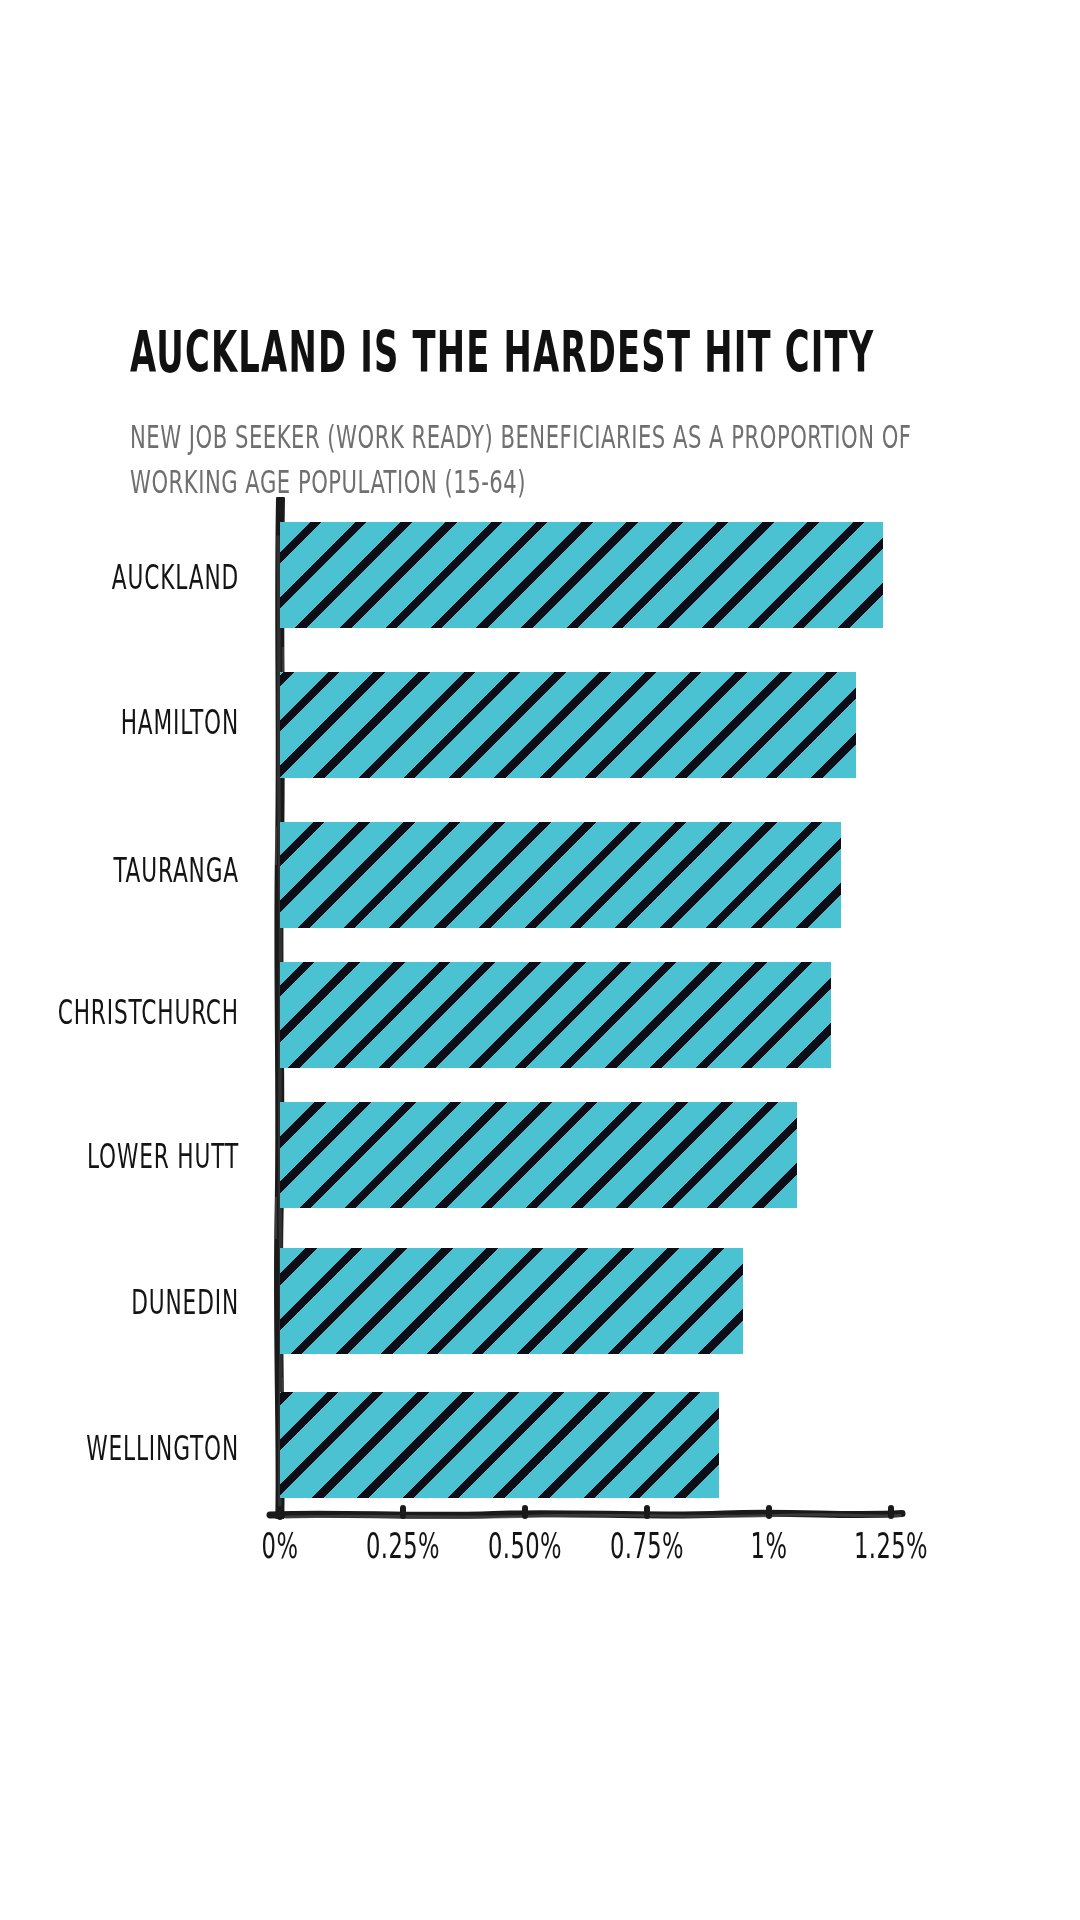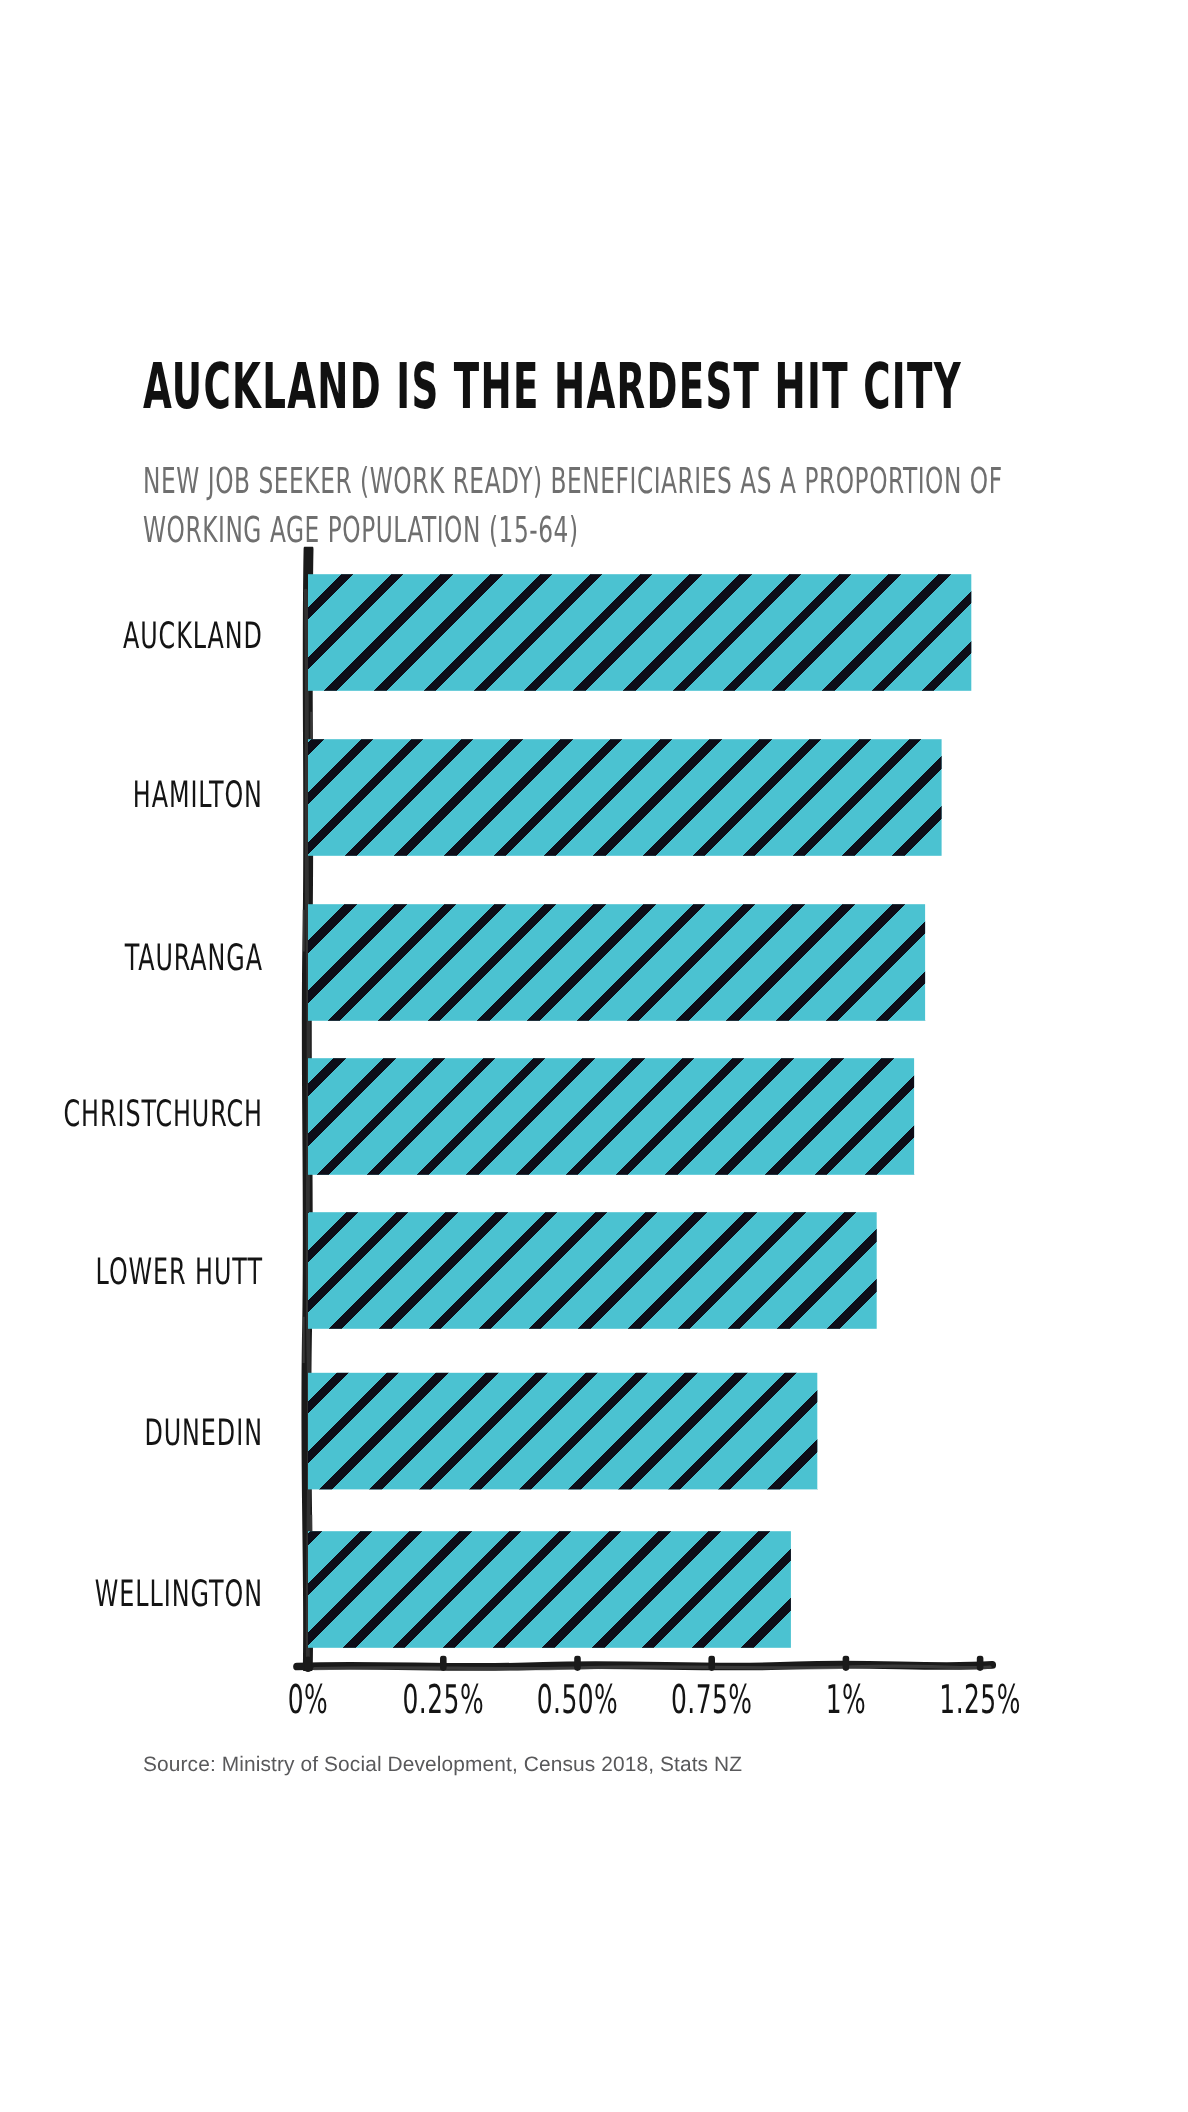--- a/index.html
+++ b/index.html
@@ -208,15 +208,14 @@
 
     <div class="tick-label" style="left:280px;">0%</div>
     <div class="tick-label" style="left:403px;">0.25%</div>
     <div class="tick-label" style="left:525px;">0.50%</div>
     <div class="tick-label" style="left:647px;">0.75%</div>
     <div class="tick-label" style="left:769px;">1%</div>
     <div class="tick-label" style="left:891px;">1.25%</div>
 
   </div>
 
-  <div id="source-note">Source: Ministry of Social Development, Census 2018, Stats NZ</div>
 
 </div>
 
 </body></html>

